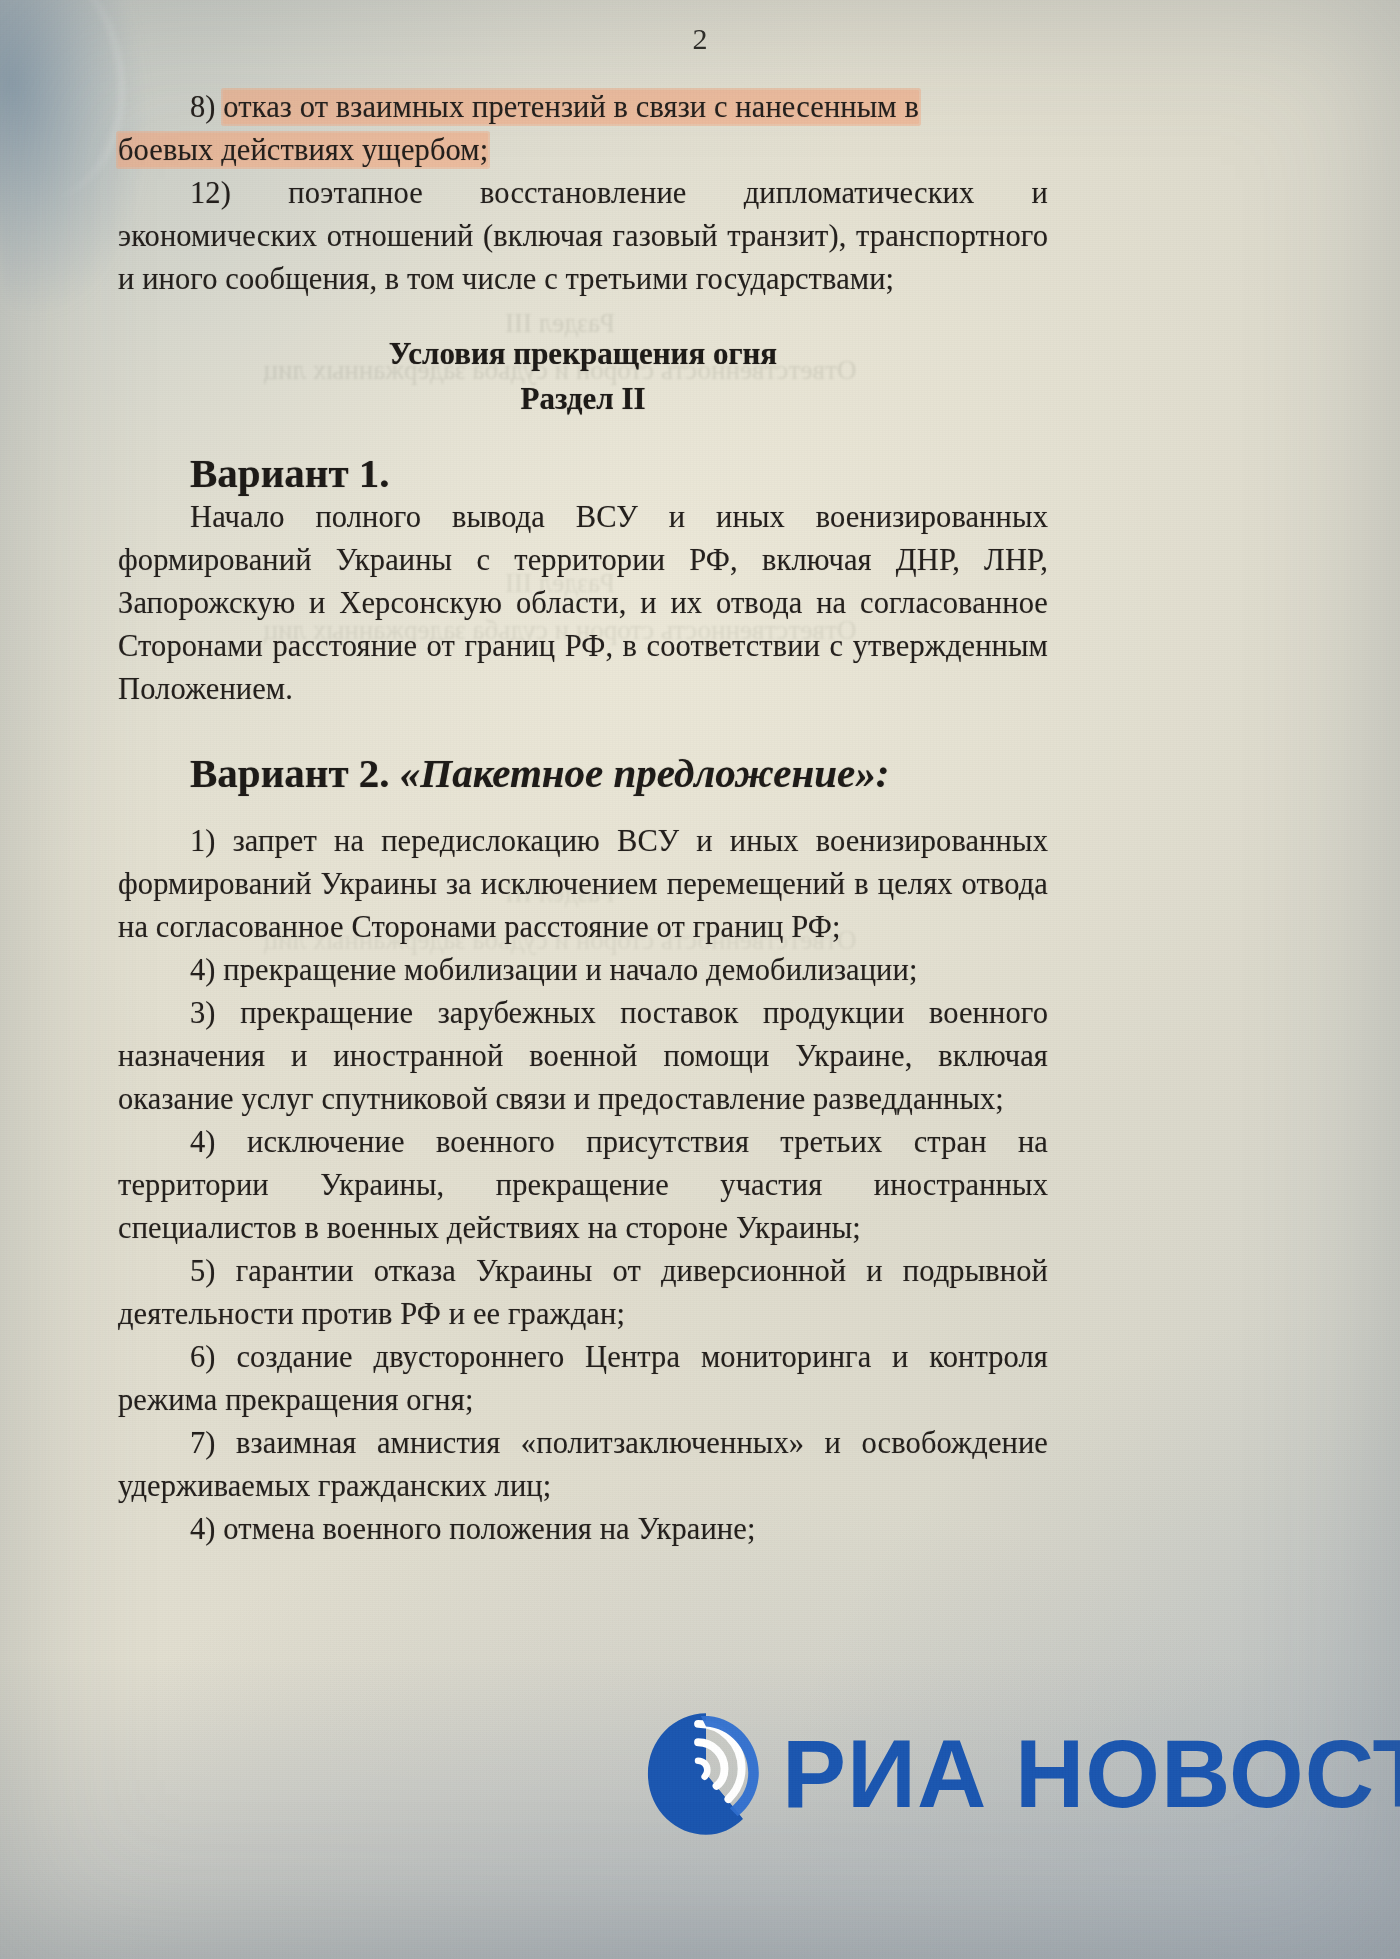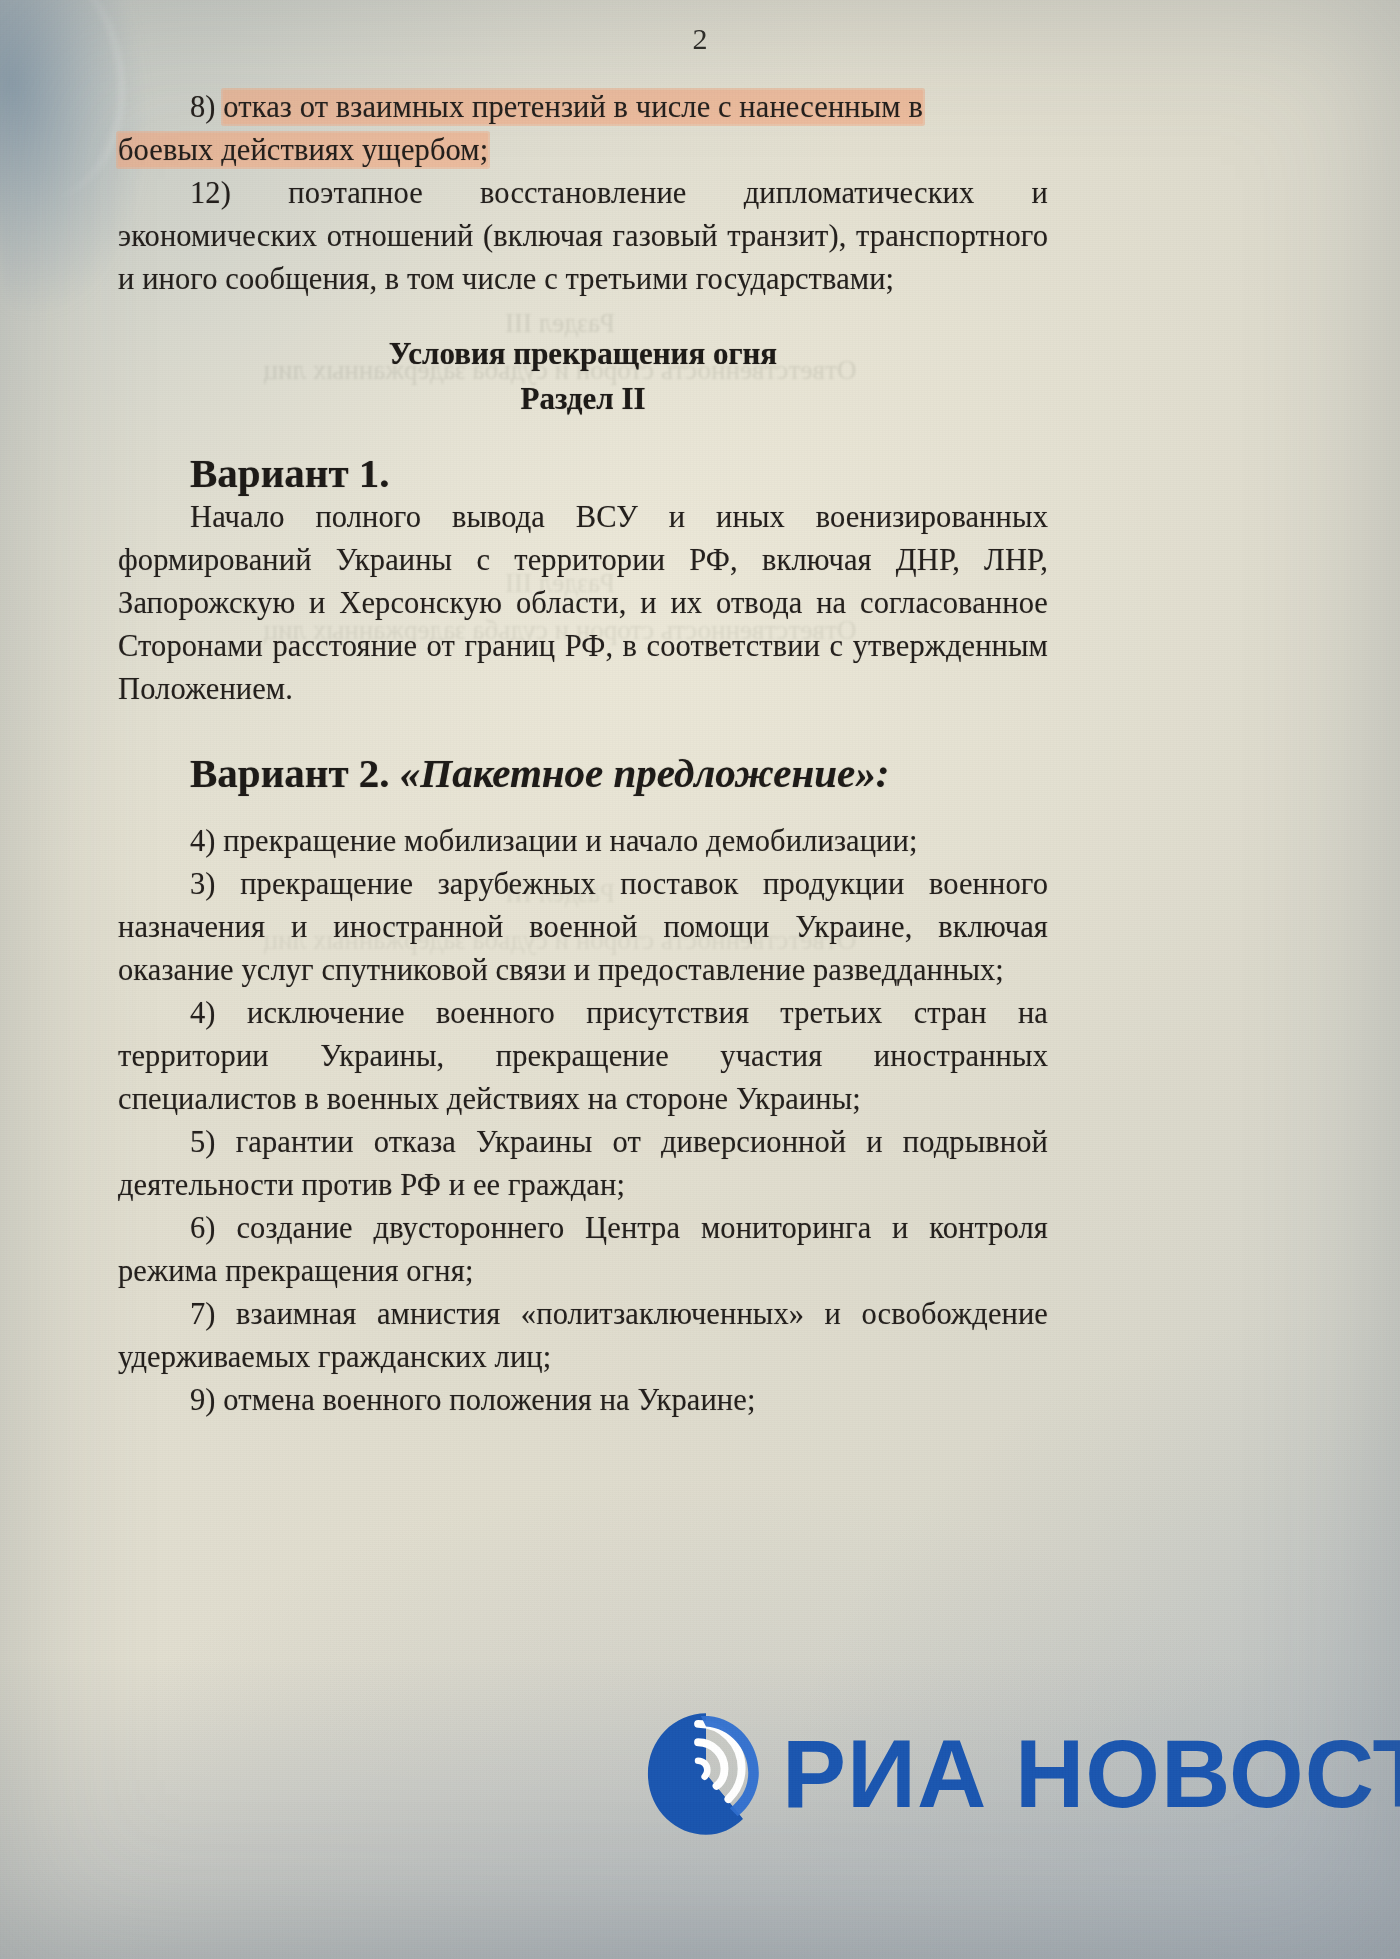--- a/index.html
+++ b/index.html
@@ -211,48 +211,49 @@
 Ответственность сторон и судьба задержанных лиц</div>
   <div class="bleed" style="top:870px; opacity:.11;">Раздел III
 Ответственность сторон и судьба задержанных лиц</div>
 
   <div class="content">
 
     <div class="page-number">2</div>
 
     <div class="body-block">
 
-      <p class="para lastline-left"><span>8) </span><span class="hl">отказ  от  взаимных  претензий  в  числе  с  нанесенным  в</span><br><span class="hl">боевых действиях ущербом;</span></p>
+      <p class="para lastline-left"><span>8) </span><span class="hl">отказ  от  взаимных  претензий  в  связи  с  нанесенным  в</span><br><span class="hl">боевых действиях ущербом;</span></p>
 
 
       <p class="para lastline-left">12) поэтапное   восстановление   дипломатических   и экономических  отношений  (включая  газовый  транзит), транспортного  и  иного  сообщения,  в  том  числе  с  третьими государствами;</p>
 
       <div class="sp-30"></div>
 
       <h2 class="center-head">Условия прекращения огня</h2>
       <h2 class="center-head">Раздел II</h2>
 
       <div class="sp-30"></div>
 
       <h3 class="variant">Вариант 1.</h3>
       <p class="para lastline-left">Начало  полного  вывода    ВСУ  и  иных  военизированных формирований Украины с территории РФ, включая ДНР, ЛНР, Запорожскую и Херсонскую области, и их отвода на согласованное Сторонами  расстояние  от  границ  РФ,  в  соответствии  с утвержденным Положением.</p>
 
       <div class="sp-40"></div>
 
       <h3 class="variant"><span>Вариант 2. </span><span class="ital">«Пакетное предложение»:</span></h3>
 
       <div class="sp-24"></div>
 
+      <p class="para lastline-left">1) запрет на передислокацию ВСУ и иных военизированных формирований Украины за исключением перемещений в целях отвода на согласованное Сторонами расстояние от границ РФ;</p>
       <p class="para lastline-left">4) прекращение мобилизации и начало демобилизации;</p>
       <p class="para lastline-left">3) прекращение  зарубежных  поставок  продукции  военного назначения  и  иностранной  военной  помощи  Украине,  включая оказание услуг спутниковой связи и предоставление разведданных;</p>
       <p class="para lastline-left">4) исключение  военного  присутствия  третьих  стран  на территории   Украины,   прекращение   участия   иностранных специалистов в военных действиях на стороне Украины;</p>
       <p class="para lastline-left">5) гарантии  отказа  Украины  от  диверсионной  и  подрывной деятельности против РФ и ее граждан;</p>
       <p class="para lastline-left">6) создание  двустороннего  Центра  мониторинга  и  контроля режима прекращения огня;</p>
       <p class="para lastline-left">7) взаимная  амнистия  «политзаключенных»  и  освобождение удерживаемых гражданских лиц;</p>
-      <p class="para lastline-left">9) отмена военного положения на Украине;</p>
+      <p class="para lastline-left">4) отмена военного положения на Украине;</p>
 
     </div>
   </div>
 
   <div class="watermark">
     <svg class="wm-logo" viewBox="0 0 100 100">
       <path d="M50 4 C26 4 6 24 6 50 C6 76 26 96 50 96 C61 96 71 91 78 84 L50 50 Z" fill="#1b56b0"></path>
       <path d="M50 50 L78 84 C69 77 58 70 50 64 Z" fill="#1b56b0"></path>
       <path d="M44 12 C62 12 77 27 77 46 C77 55 73 63 67 69" fill="none" stroke="#ffffff" stroke-width="6" stroke-linecap="round"></path>
       <path d="M44 26 C55 26 64 35 64 46 C64 51 62 56 58 59" fill="none" stroke="#ffffff" stroke-width="6" stroke-linecap="round"></path>

